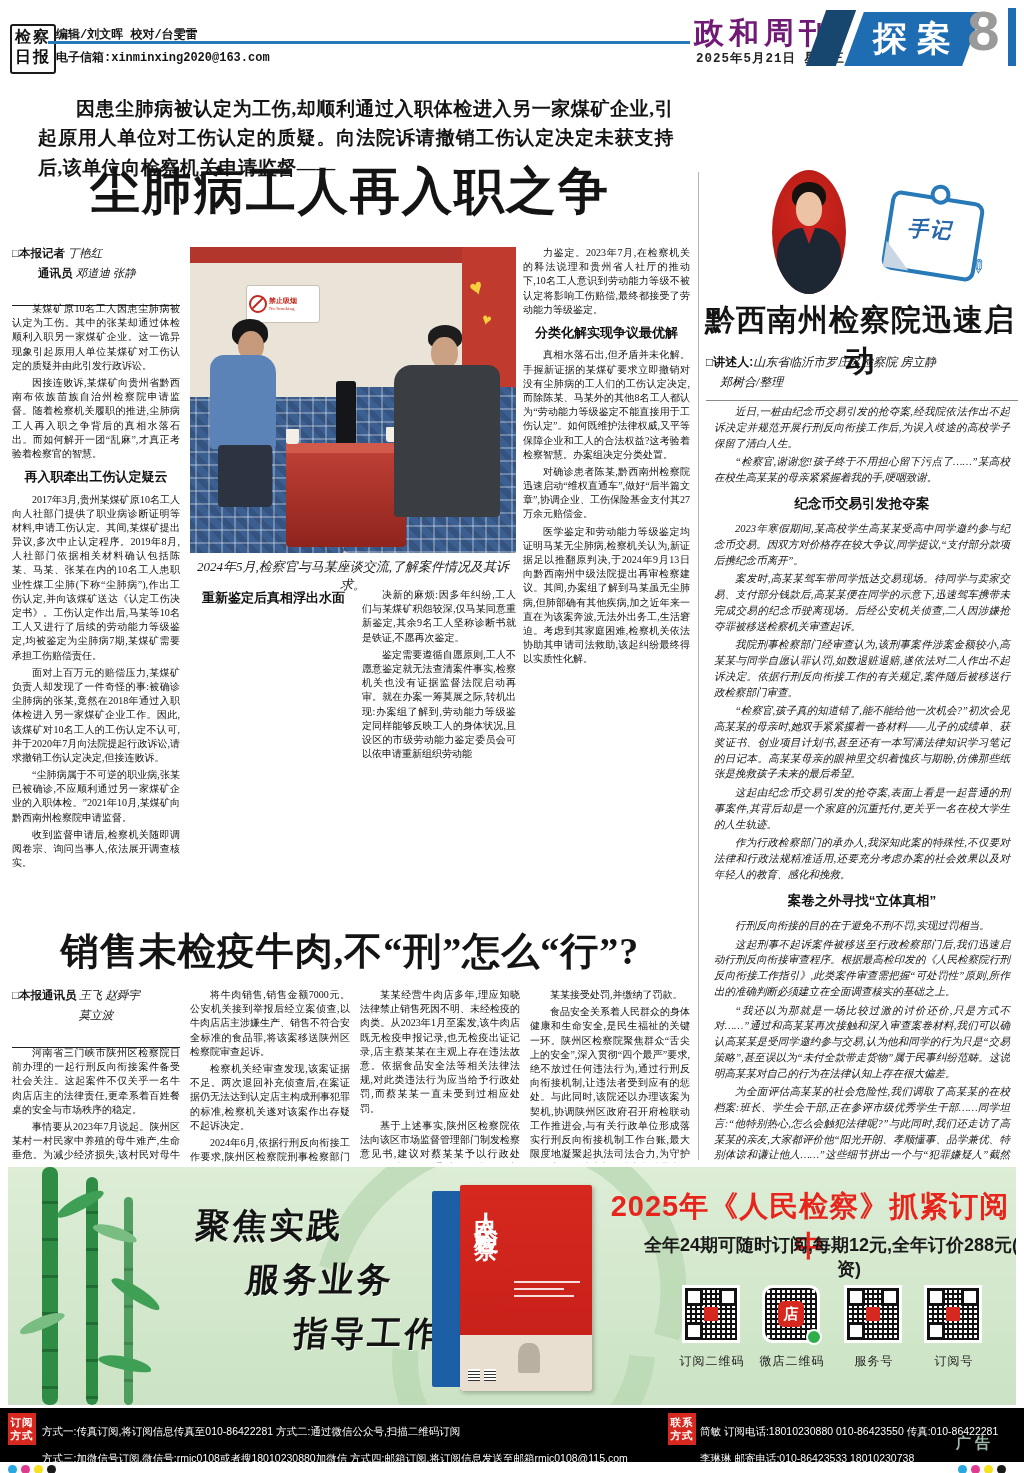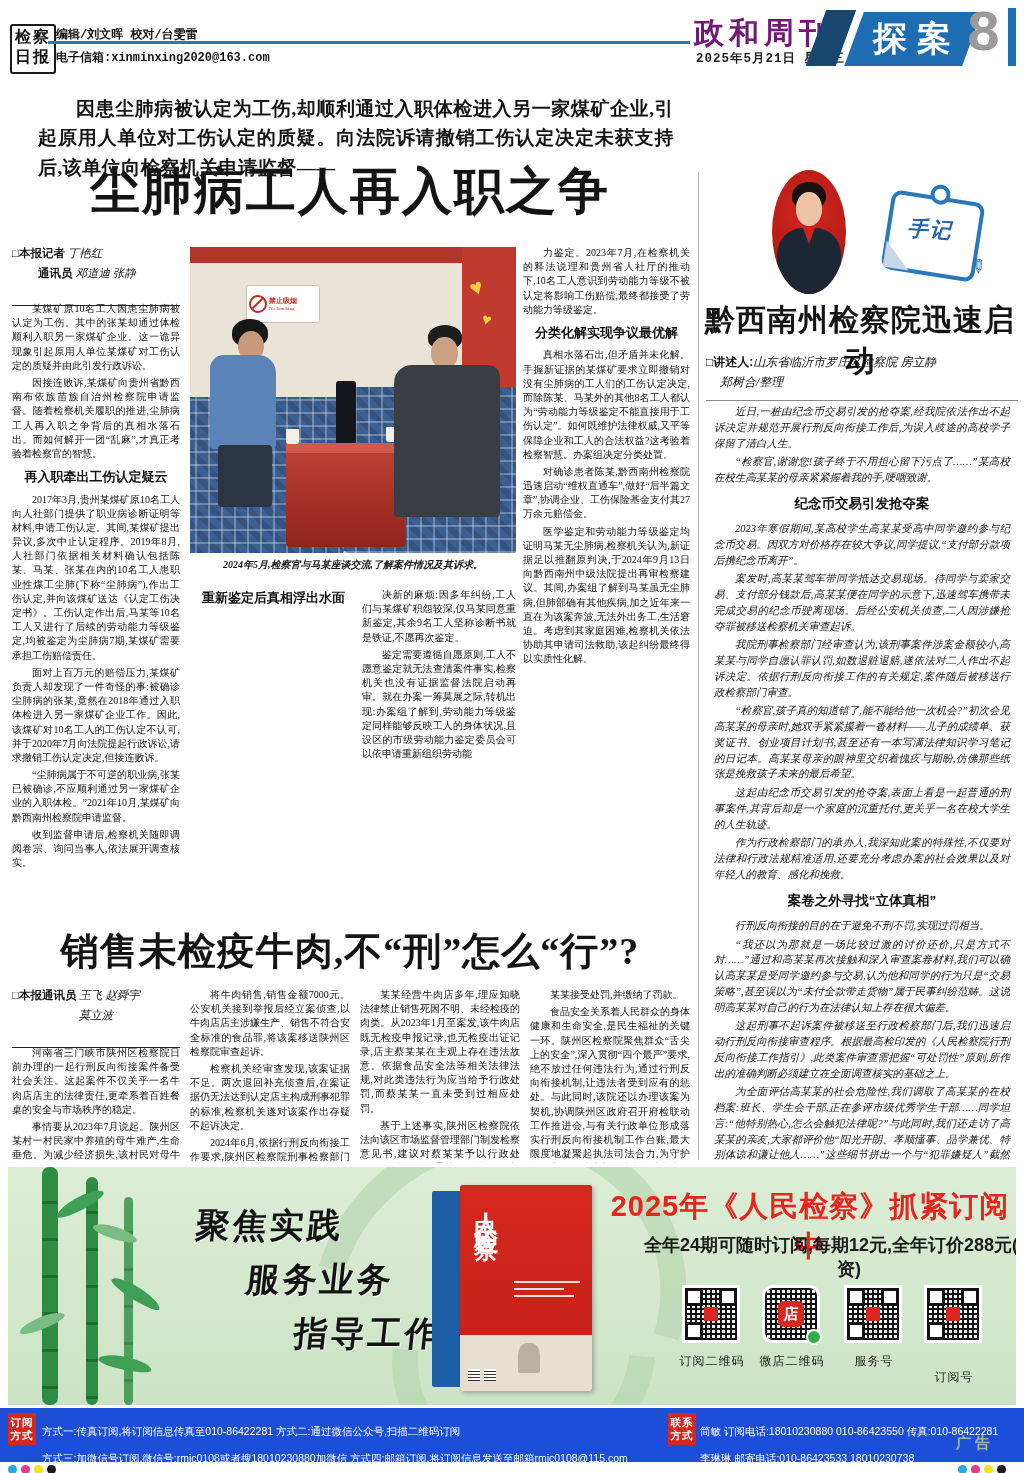--- a/index.html
+++ b/index.html
@@ -19,21 +19,21 @@
   
   .kicker{font-size:19px;font-weight:bold;line-height:1.55;text-align:justify;text-indent:2em;letter-spacing:.5px;}
   .main-headline{font-size:50px;font-weight:900;text-align:center;letter-spacing:2px;line-height:1.1;}
   
   .bodycol{font-size:10px;line-height:1.42;text-align:justify;color:#111;overflow:hidden;}
   .bodycol p{margin:0 0 3px;text-indent:2em;}
   .colsub{font-family:"Liberation Sans",sans-serif;font-weight:bold;font-size:13px;text-align:center;margin:7px 0 6px;text-indent:0;}
   .byline{font-size:11.5px;border-bottom:1px solid #222;padding-bottom:22px;line-height:1.7;}
   .byline .role{font-weight:bold;font-family:"Liberation Sans",sans-serif;}
   .byline .names{font-style:italic;}
-  .caption{font-size:10px;font-style:italic;font-weight:bold;text-align:center;color:#1c1c1c;}
+  .caption{font-size:13px;font-style:italic;font-weight:normal;text-align:center;color:#1c1c1c;}
   .vrule{width:1px;background:#b5b5b5;}
   
   .photo{background:linear-gradient(#e9e3d8 0 60%,#d4ccbf 60% 100%);overflow:hidden;}
   .plaid{background-color:#3c5f92;background-image:repeating-linear-gradient(0deg,rgba(255,255,255,.28) 0 2px,transparent 2px 13px),repeating-linear-gradient(90deg,rgba(255,255,255,.28) 0 2px,transparent 2px 13px),repeating-linear-gradient(45deg,rgba(0,0,0,.12) 0 6px,transparent 6px 13px);}
   .sign{background:#fff;border:1px solid #c9c2b4;border-radius:3px;display:flex;align-items:center;padding:2px;gap:2px;}
   .nosmoke-circ{width:14px;height:14px;border:2px solid #c5281c;border-radius:50%;position:relative;flex:none;}
   .nosmoke-circ:after{content:"";position:absolute;left:-1px;top:5px;width:16px;height:2px;background:#c5281c;transform:rotate(-45deg);}
   .sign-cn{font-size:7px;color:#c5281c;font-weight:bold;line-height:1.2;}
   .sign-en{font-size:5px;color:#c5281c;}
   
@@ -63,21 +63,21 @@
   .book-title{writing-mode:vertical-rl;color:#fff;font-weight:bold;font-size:24px;letter-spacing:8px;position:absolute;left:10px;top:8px;}
   .book-strip{position:absolute;left:0;right:0;bottom:0;height:56px;background:#e9dfd1;}
   .ad-title{font-family:"Liberation Sans",sans-serif;font-weight:900;font-size:29px;color:#e8251d;text-align:center;letter-spacing:1px;}
   .ad-sub{font-family:"Liberation Sans",sans-serif;font-weight:bold;font-size:18px;color:#1a1a1a;text-align:center;padding-left:44px;}
   .qr{width:58px;height:58px;background:#fff;position:absolute;}
   .qr .pat{position:absolute;inset:3px;background:repeating-linear-gradient(0deg,#111 0 2px,transparent 2px 5px),repeating-linear-gradient(90deg,#111 0 2px,#fff 2px 5px);}
   .qr .fm{position:absolute;width:12px;height:12px;border:3px solid #111;background:#fff;}
   .qr .chip{position:absolute;left:50%;top:50%;transform:translate(-50%,-50%);background:#d6281f;color:#fff;display:flex;align-items:center;justify-content:center;}
   .qr-label{font-family:"Liberation Sans",sans-serif;font-size:12px;color:#222;text-align:center;letter-spacing:1px;}
   
-  .footer{background:#1d4ed8;}
+  .footer{background:#000000;}
   .tag{background:#d6281f;color:#fff;font-family:"Liberation Sans",sans-serif;font-weight:bold;font-size:10.5px;line-height:1.25;text-align:center;width:26px;padding:3px 1px;letter-spacing:1px;}
   .foot-lines{font-family:"Liberation Sans",sans-serif;font-size:10.5px;color:#fff;line-height:1.6;white-space:nowrap;}
   .ad-label{font-family:"Liberation Sans",sans-serif;font-weight:bold;font-size:15px;color:#9db7a8;letter-spacing:4px;}
   .dot{width:9px;height:9px;border-radius:50%;position:absolute;}
 </style>
 </head>
 <body>
 
 <div class="abs" style="left:0;top:0;width:1024px;height:1473px;background:#fff;">
 
@@ -197,22 +197,22 @@
         <p>2023年寒假期间,某高校学生高某某受高中同学邀约参与纪念币交易。因双方对价格存在较大争议,同学提议,“支付部分款项后携纪念币离开”。</p>
         <p>案发时,高某某驾车带同学抵达交易现场。待同学与卖家交易、支付部分钱款后,高某某便在同学的示意下,迅速驾车携带未完成交易的纪念币驶离现场。后经公安机关侦查,二人因涉嫌抢夺罪被移送检察机关审查起诉。</p>
         <p>我院刑事检察部门经审查认为,该刑事案件涉案金额较小,高某某与同学自愿认罪认罚,如数退赃退赔,遂依法对二人作出不起诉决定。依据行刑反向衔接工作的有关规定,案件随后被移送行政检察部门审查。</p>
         <p>“检察官,孩子真的知道错了,能不能给他一次机会?”初次会见高某某的母亲时,她双手紧紧攥着一沓材料——儿子的成绩单、获奖证书、创业项目计划书,甚至还有一本写满法律知识学习笔记的日记本。高某某母亲的眼神里交织着愧疚与期盼,仿佛那些纸张是挽救孩子未来的最后希望。</p>
         <p>这起由纪念币交易引发的抢夺案,表面上看是一起普通的刑事案件,其背后却是一个家庭的沉重托付,更关乎一名在校大学生的人生轨迹。</p>
         <p>作为行政检察部门的承办人,我深知此案的特殊性,不仅要对法律和行政法规精准适用,还要充分考虑办案的社会效果以及对年轻人的教育、感化和挽救。</p>
       </div>
     <div class="colsub">案卷之外寻找“立体真相”</div>
     <div>
         <p>行刑反向衔接的目的在于避免不刑不罚,实现过罚相当。</p>
+        <p>这起刑事不起诉案件被移送至行政检察部门后,我们迅速启动行刑反向衔接审查程序。根据最高检印发的《人民检察院行刑反向衔接工作指引》,此类案件审查需把握“可处罚性”原则,所作出的准确判断必须建立在全面调查核实的基础之上。</p>
         <p>“我还以为那就是一场比较过激的讨价还价,只是方式不对……”通过和高某某再次接触和深入审查案卷材料,我们可以确认高某某是受同学邀约参与交易,认为他和同学的行为只是“交易策略”,甚至误以为“未付全款带走货物”属于民事纠纷范畴。这说明高某某对自己的行为在法律认知上存在很大偏差。</p>
-        <p>这起刑事不起诉案件被移送至行政检察部门后,我们迅速启动行刑反向衔接审查程序。根据最高检印发的《人民检察院行刑反向衔接工作指引》,此类案件审查需把握“可处罚性”原则,所作出的准确判断必须建立在全面调查核实的基础之上。</p>
         <p>为全面评估高某某的社会危险性,我们调取了高某某的在校档案:班长、学生会干部,正在参评市级优秀学生干部……同学坦言:“他特别热心,怎么会触犯法律呢?”与此同时,我们还走访了高某某的亲友,大家都评价他“阳光开朗、孝顺懂事、品学兼优、特别体谅和谦让他人……”这些细节拼出一个与“犯罪嫌疑人”截然不同的形象。</p>
       </div>
 
   </div>
 
   <div class="abs beef-headline" style="left:20px;top:926px;width:660px;">销售未检疫牛肉,不“刑”怎么“行”?</div>
   <div class="abs byline" style="left:12px;top:986px;width:168px;">
     <div><span class="role">□本报通讯员</span> <span class="names">王飞 赵舜宇</span></div>
     <div style="text-align:center;" class="names">莫立波</div>
   </div>
@@ -292,21 +292,21 @@
     <div class="qr" style="left:916px;top:118px;">
       <div class="pat"></div>
       <div class="fm" style="left:3px;top:3px;"></div>
       <div class="fm" style="right:3px;top:3px;"></div>
       <div class="fm" style="left:3px;bottom:3px;"></div>
       <div class="chip" style="width:14px;height:14px;"></div>
     </div>
     <div class="abs qr-label" style="left:654px;top:186px;width:100px;">订阅二维码</div>
     <div class="abs qr-label" style="left:734px;top:186px;width:100px;">微店二维码</div>
     <div class="abs qr-label" style="left:816px;top:186px;width:100px;">服务号</div>
-    <div class="abs qr-label" style="left:896px;top:202px;width:100px;">订阅号</div>
+    <div class="abs qr-label" style="left:896px;top:186px;width:100px;">订阅号</div>
   </div>
 
   <div class="abs footer" style="left:0;top:1408px;width:1024px;height:54px;">
     <div class="abs tag" style="left:8px;top:5px;">订阅方式</div>
     <div class="abs foot-lines" style="left:42px;top:4px;">
         <p>方式一:传真订阅,将订阅信息传真至010-86422281  方式二:通过微信公众号,扫描二维码订阅</p>
         <p>方式三:加微信号订阅,微信号:rmjc0108或者搜18010230880加微信  方式四:邮箱订阅,将订阅信息发送至邮箱rmjc0108@115.com</p>
       </div>
     <div class="abs tag" style="left:668px;top:5px;">联系方式</div>
     <div class="abs foot-lines" style="left:700px;top:4px;">

